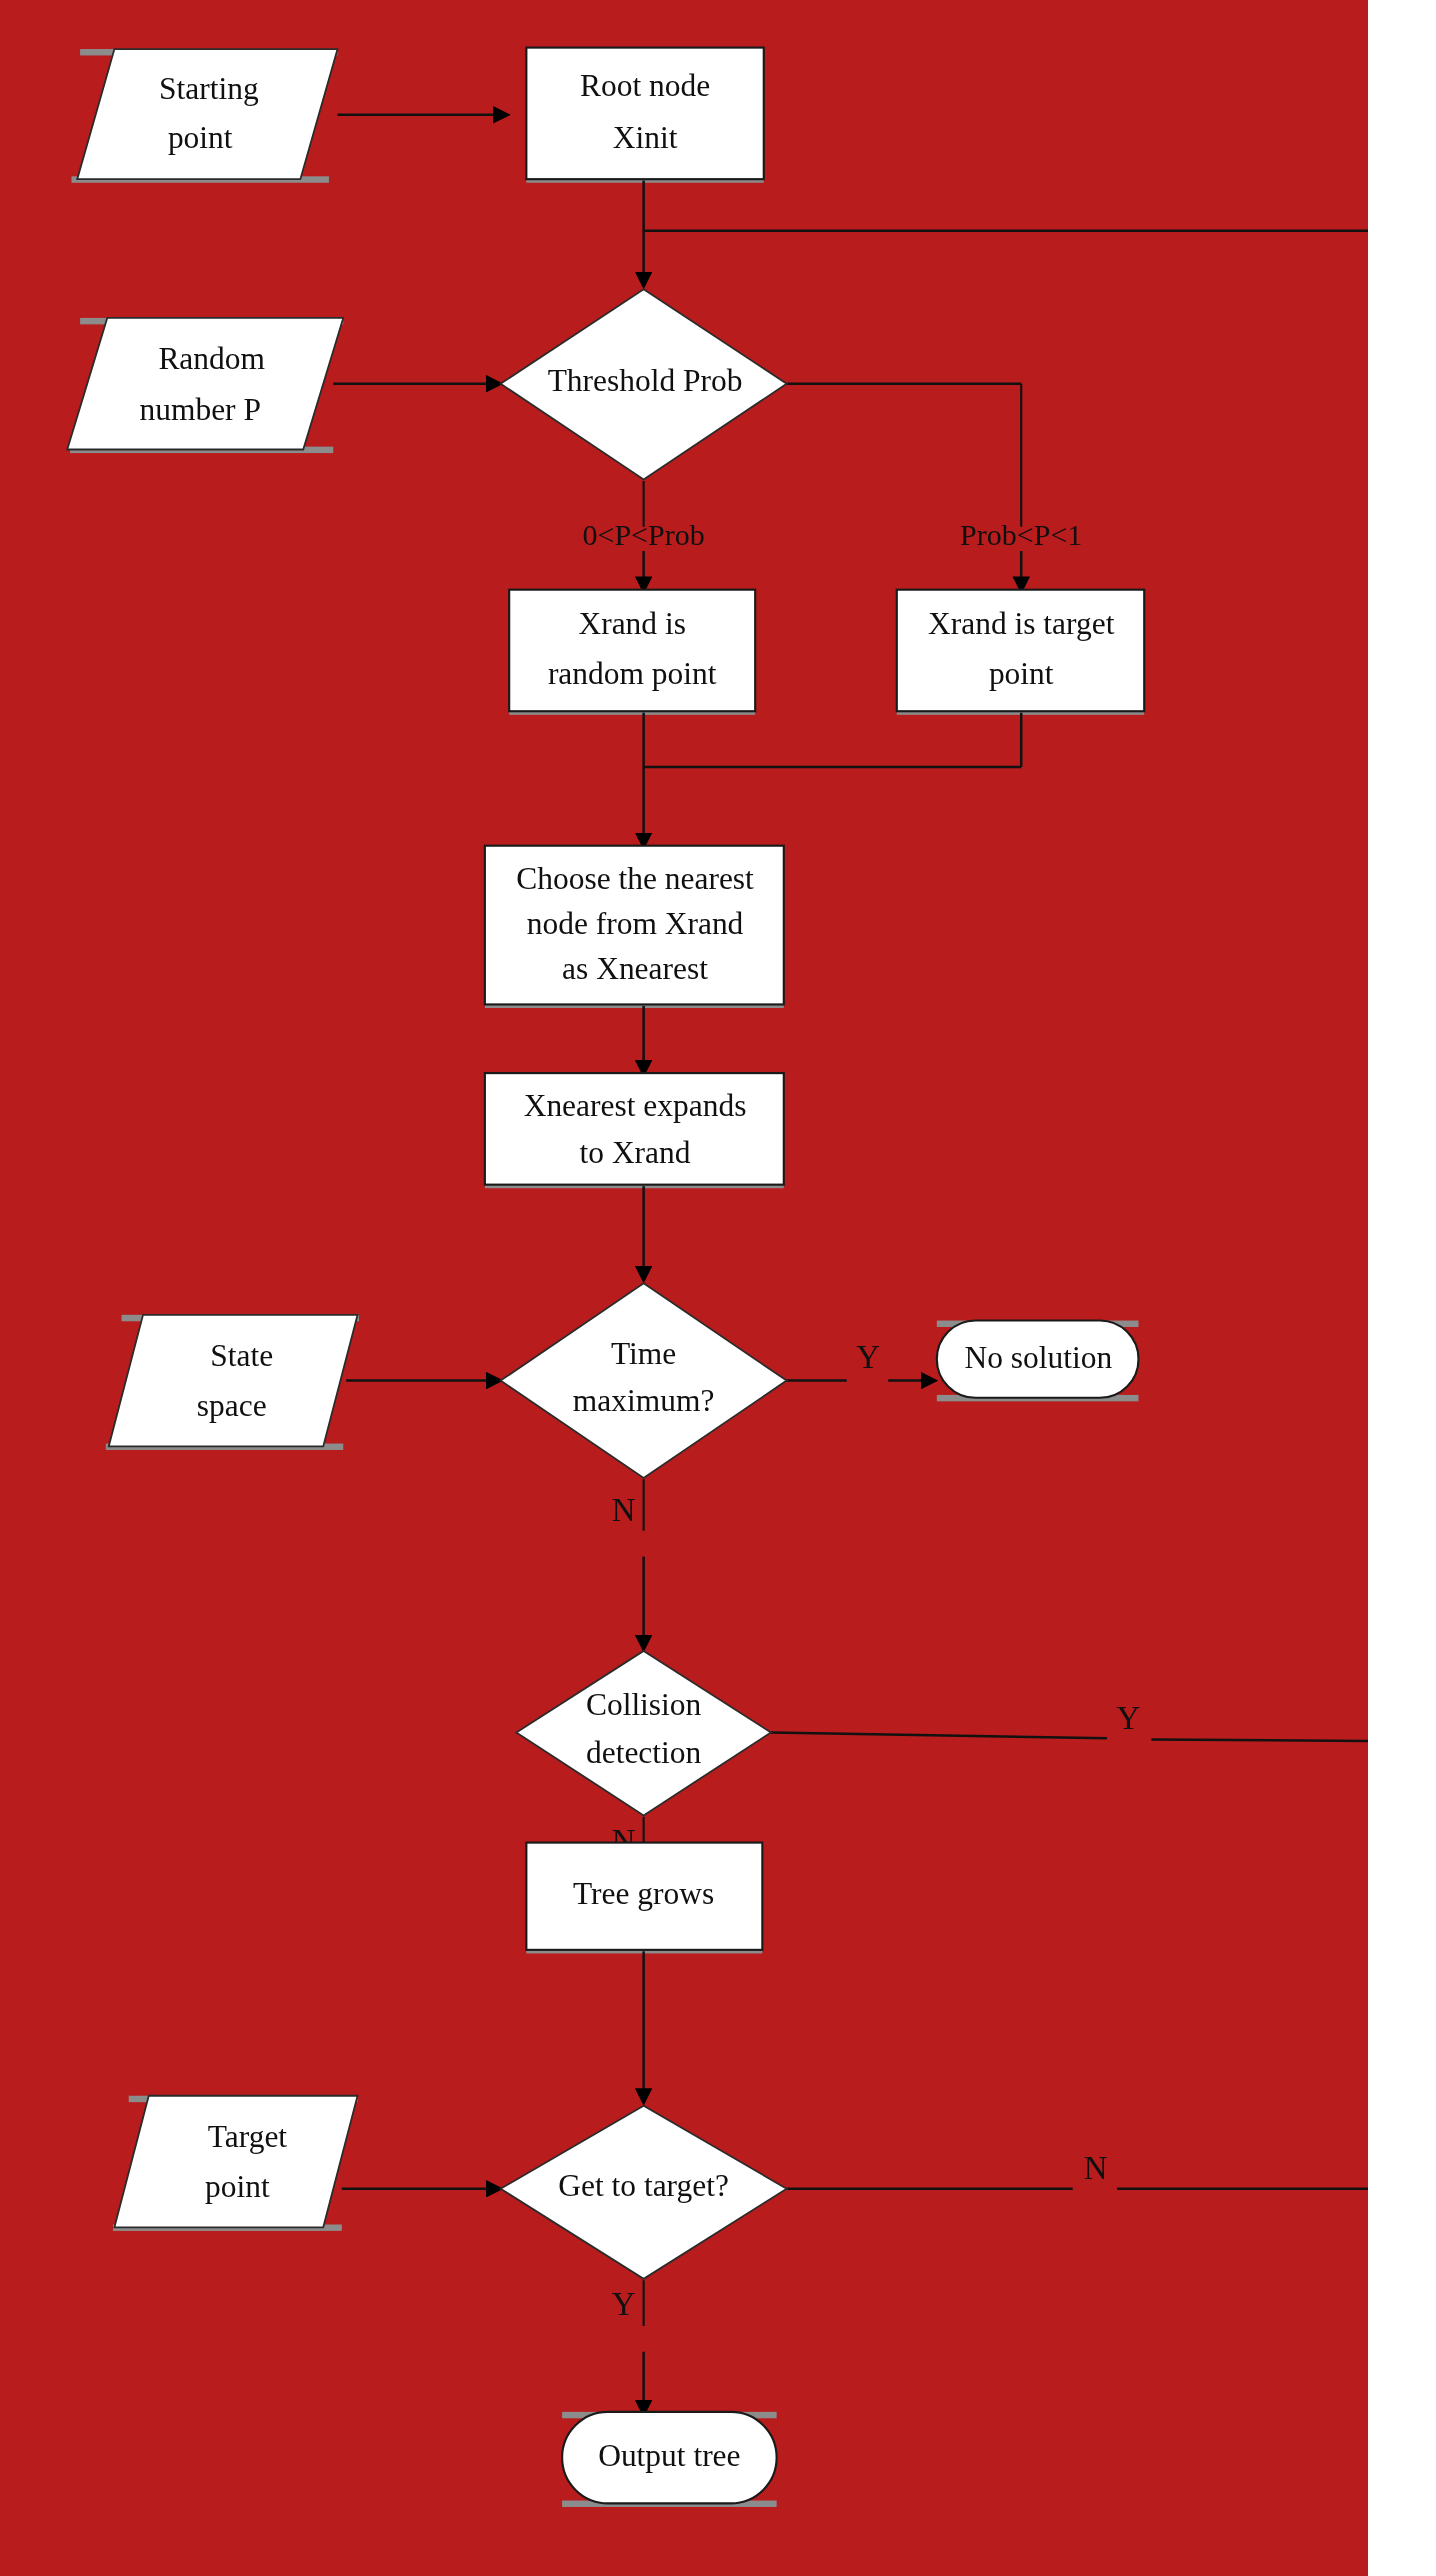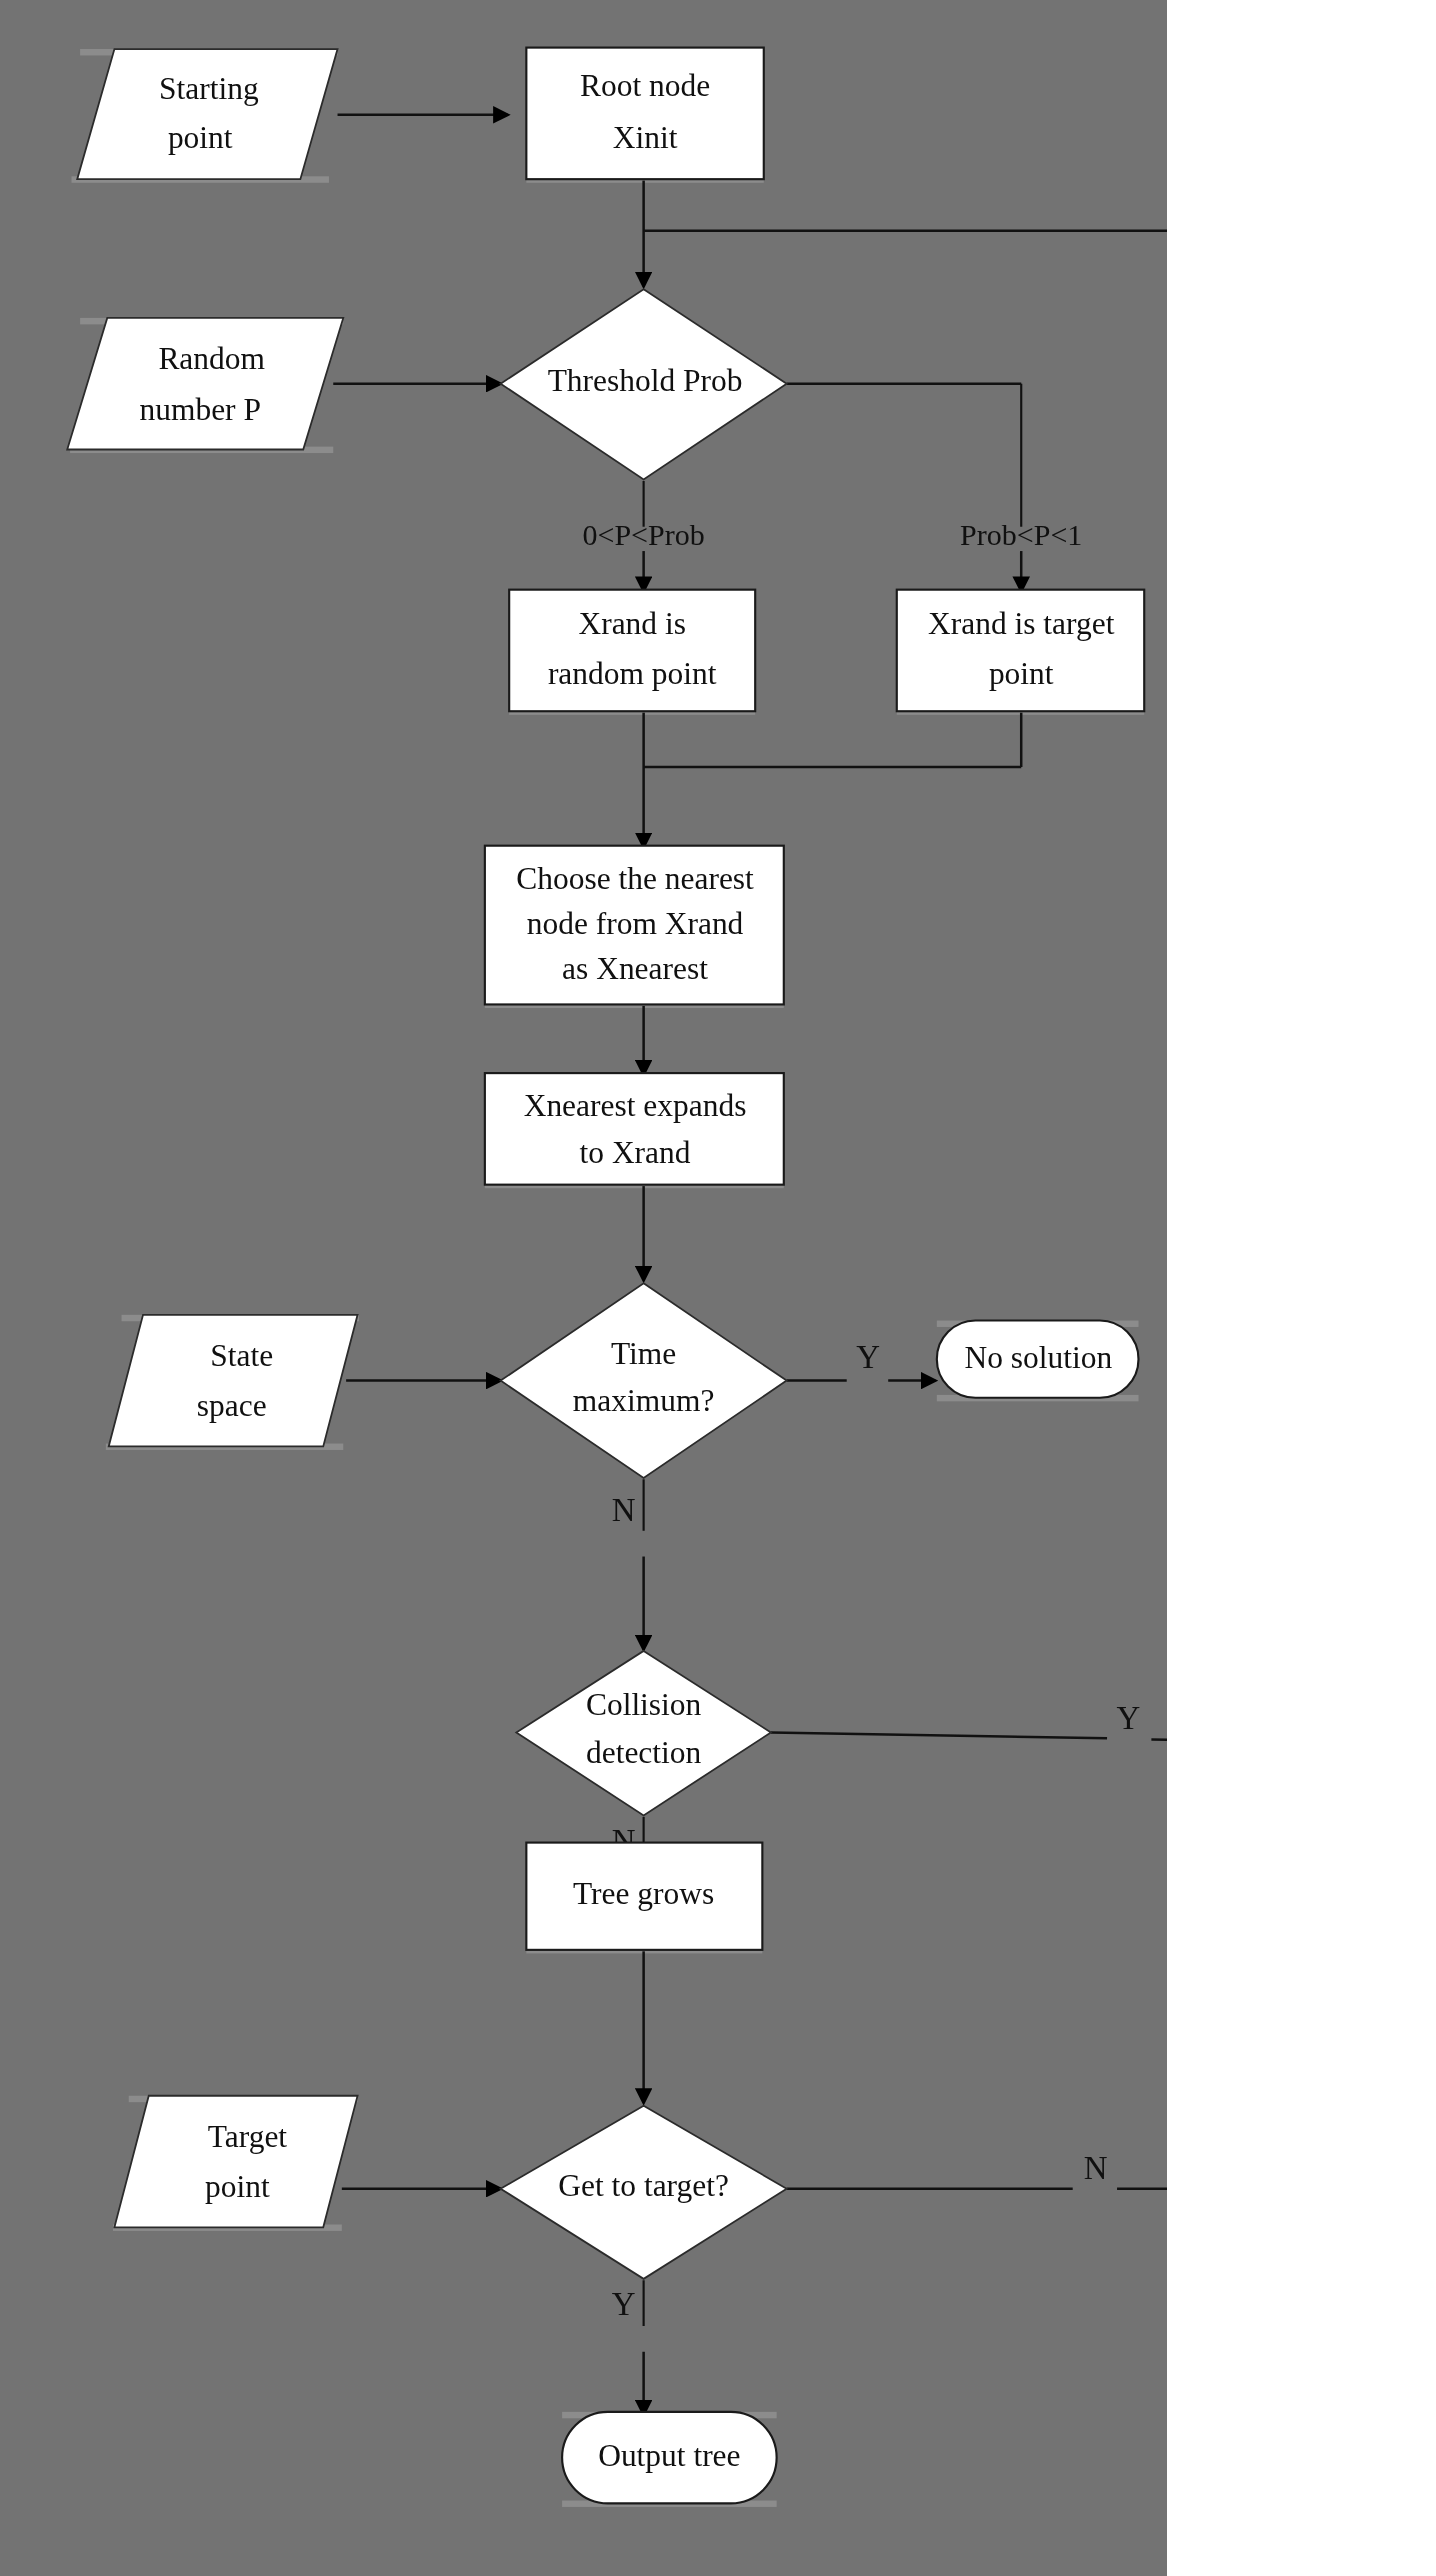--- a/index.html
+++ b/index.html
@@ -5,23 +5,23 @@
   html, body {
     margin: 0;
     padding: 0;
     background: #ffffff;
   }
   body {
     font-family: "Liberation Serif", "DejaVu Serif", serif;
   }
   #flowchart-root {
     position: relative;
-    width: 1167px;
+    width: 1368px;
     height: 2576px;
-    background: #737373;
+    background: #b91c1c;
     overflow: hidden;
   }
   svg#flow-svg {
     display: block;
     width: 1436px;
     height: 2576px;
   }
   .shape-outline {
     fill: #ffffff;
     stroke: #1a1a1a;

